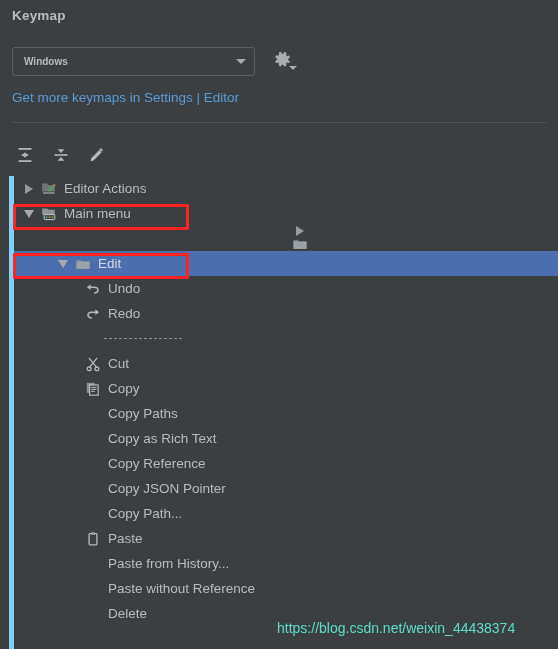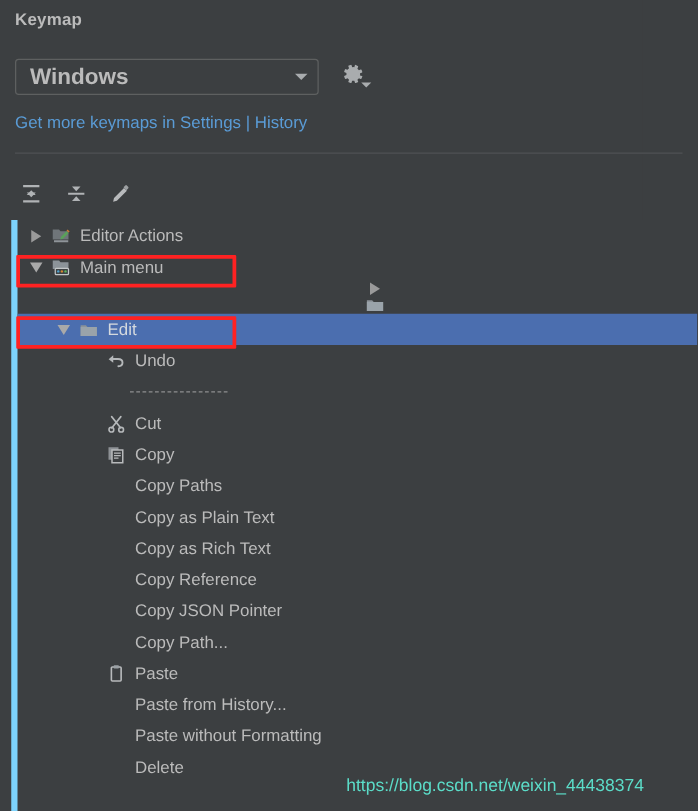--- a/index.html
+++ b/index.html
@@ -43,21 +43,21 @@
     background: #3c3f41;
     border: 1px solid #5e6060;
     border-radius: 3px;
     display: flex;
     align-items: center;
     cursor: default;
   }
   .combo-value {
     flex: 1;
     padding-left: 11px;
-    font-size: 18px;
+    font-size: 10px;
     font-weight: bold;
     color: #bbbbbb;
   }
   .combo-arrow {
     width: 26px;
     display: flex;
     align-items: center;
     justify-content: center;
   }
   .tri-down {
@@ -223,21 +223,21 @@
 
   <div class="gear-btn">
     <svg width="19" height="19" viewBox="0 0 20 20">
       <path fill="#a9acae" d="M10 6.4a3.6 3.6 0 100 7.2 3.6 3.6 0 000-7.2zm0 5.5a1.9 1.9 0 110-3.8 1.9 1.9 0 010 3.8z"></path>
       <path fill="#a9acae" d="M17.3 11.4l-1.5-.5a5.9 5.9 0 000-1.8l1.5-.5a.6.6 0 00.4-.8l-.6-1.6a.6.6 0 00-.8-.3l-1.4.6a6 6 0 00-1.3-1.3l.6-1.4a.6.6 0 00-.3-.8L12.3 2a.6.6 0 00-.8.4l-.5 1.5a5.9 5.9 0 00-1.8 0L8.7 2.4A.6.6 0 007.9 2l-1.6.6a.6.6 0 00-.3.8l.6 1.4a6 6 0 00-1.3 1.3L3.9 5.6a.6.6 0 00-.8.3l-.6 1.6a.6.6 0 00.4.8l1.5.5a5.9 5.9 0 000 1.8l-1.5.5a.6.6 0 00-.4.8l.6 1.6a.6.6 0 00.8.3l1.4-.6a6 6 0 001.3 1.3l-.6 1.4a.6.6 0 00.3.8l1.6.6a.6.6 0 00.8-.4l.5-1.5a5.9 5.9 0 001.8 0l.5 1.5a.6.6 0 00.8.4l1.6-.6a.6.6 0 00.3-.8l-.6-1.4a6 6 0 001.3-1.3l1.4.6a.6.6 0 00.8-.3l.6-1.6a.6.6 0 00-.4-.8z"></path>
     </svg>
     <div class="gear-drop"></div>
   </div>
 
   <div class="keymap-link">
-    <span>Get more keymaps in Settings</span><span class="sep"> | </span><span>History</span>
+    <span>Get more keymaps in Settings</span><span class="sep"> | </span><span>Editor</span>
   </div>
 
   <div class="hrule"></div>
 
   <div class="toolbar">
     <div class="tb-btn">
       <svg width="18" height="18" viewBox="0 0 18 18">
         <rect x="2.5" y="2" width="13" height="1.8" fill="#b0b3b5"></rect>
         <rect x="2.5" y="14.2" width="13" height="1.8" fill="#b0b3b5"></rect>
         <polygon points="9,11.8 5.4,8 12.6,8" fill="#b0b3b5"></polygon>
@@ -294,41 +294,51 @@
           <div class="tri-right"></div>
         </div>
         <div class="icon-slot">
           <svg width="16" height="16" viewBox="0 0 16 16">
             <path d="M1.5 4.2h4.2l1.3 1.4h7.5v7.2H1.5z" fill="#8c9399"></path>
             <path d="M1.5 5.6h13v7.2h-13z" fill="#9aa3aa"></path>
           </svg>
         </div>
         <div class="row-label">File</div>
       </div>
-      <div class="row selected" style="padding-left: 28px;">
+      <div class="row selected" style="padding-left: 40px;">
         <div class="handle">
           <div class="tri-open"></div>
         </div>
         <div class="icon-slot">
           <svg width="16" height="16" viewBox="0 0 16 16">
             <path d="M1.5 4.2h4.2l1.3 1.4h7.5v7.2H1.5z" fill="#8c9399"></path>
             <path d="M1.5 5.6h13v7.2h-13z" fill="#9aa3aa"></path>
           </svg>
         </div>
         <div class="row-label">Edit</div>
       </div>
       <div class="row" style="padding-left: 50px;">
         <div class="handle"></div>
         <div class="icon-slot">
           <svg width="16" height="16" viewBox="0 0 16 16">
             <path d="M4.3 6.2h5.1c2.1 0 3.6 1.2 3.6 2.9 0 1.6-1.3 2.7-3.3 2.9" fill="none" stroke="#b5b8ba" stroke-width="1.5" stroke-linecap="round"></path>
             <polygon points="5.6,3.2 1.9,6.3 5.6,9.1" fill="#b5b8ba"></polygon>
           </svg>
         </div>
         <div class="row-label">Undo</div>
+      </div>
+      <div class="row" style="padding-left: 50px;">
+        <div class="handle"></div>
+        <div class="icon-slot">
+          <svg width="16" height="16" viewBox="0 0 16 16">
+            <path d="M11.7 6.2H6.6C4.5 6.2 3 7.4 3 9.1c0 1.6 1.3 2.7 3.3 2.9" fill="none" stroke="#b5b8ba" stroke-width="1.5" stroke-linecap="round"></path>
+            <polygon points="10.4,3.2 14.1,6.3 10.4,9.1" fill="#b5b8ba"></polygon>
+          </svg>
+        </div>
+        <div class="row-label">Redo</div>
       </div>
       <div class="row" style="padding-left: 50px;">
         <div class="handle"></div>
         <div class="icon-slot"></div>
         <div class="sep-dash"></div>
       </div>
       <div class="row" style="padding-left: 50px;">
         <div class="handle"></div>
         <div class="icon-slot">
           <svg width="16" height="16" viewBox="0 0 16 16">
@@ -351,25 +361,20 @@
         <div class="row-label">Copy</div>
       </div>
       <div class="row" style="padding-left: 50px;">
         <div class="handle"></div>
         <div class="icon-slot"></div>
         <div class="row-label">Copy Paths</div>
       </div>
       <div class="row" style="padding-left: 50px;">
         <div class="handle"></div>
         <div class="icon-slot"></div>
-        <div class="row-label">Copy as Plain Text</div>
-      </div>
-      <div class="row" style="padding-left: 50px;">
-        <div class="handle"></div>
-        <div class="icon-slot"></div>
         <div class="row-label">Copy as Rich Text</div>
       </div>
       <div class="row" style="padding-left: 50px;">
         <div class="handle"></div>
         <div class="icon-slot"></div>
         <div class="row-label">Copy Reference</div>
       </div>
       <div class="row" style="padding-left: 50px;">
         <div class="handle"></div>
         <div class="icon-slot"></div>
@@ -391,21 +396,21 @@
         <div class="row-label">Paste</div>
       </div>
       <div class="row" style="padding-left: 50px;">
         <div class="handle"></div>
         <div class="icon-slot"></div>
         <div class="row-label">Paste from History...</div>
       </div>
       <div class="row" style="padding-left: 50px;">
         <div class="handle"></div>
         <div class="icon-slot"></div>
-        <div class="row-label">Paste without Formatting</div>
+        <div class="row-label">Paste without Reference</div>
       </div>
       <div class="row" style="padding-left: 50px;">
         <div class="handle"></div>
         <div class="icon-slot"></div>
         <div class="row-label">Delete</div>
       </div>
     </div>
 
   <div class="redbox" style="left:13px; top:204px; width:176px; height:26px;"></div>
   <div class="redbox" style="left:13px; top:253px; width:176px; height:26px;"></div>

